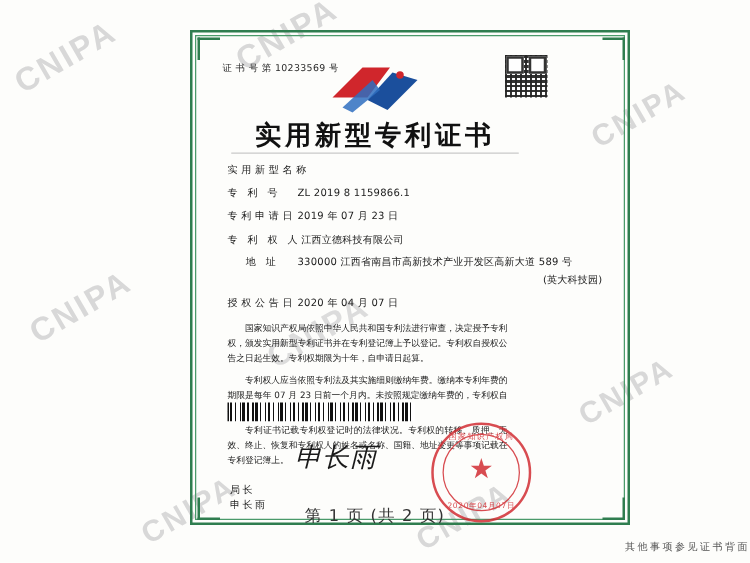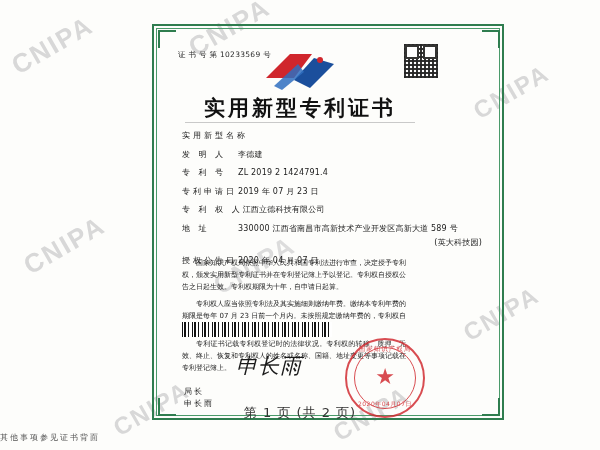--- a/index.html
+++ b/index.html
@@ -132,31 +132,32 @@
   }
   .row {
     display: flex;
     margin-bottom: 7px;
     align-items: flex-start;
   }
   .label {
     flex: 0 0 56px;
     letter-spacing: 3px;
     white-space: nowrap;
+    font-family: Liberation Serif, serif;
   }
   .value {
     flex: 1 1 auto;
     letter-spacing: 0.2px;
   }
   .value .sub {
     display: block;
     margin-top: 2px;
     text-align: right;
   }
-  .row.wide .label { flex: 0 0 56px; }
+  .row.wide .label { flex: 0 0 56px; text-align: center; }
 
   
   .paras {
     position: absolute;
     left: 182px;
     right: 178px;
     top: 258px;
     font-size: 7px;
     line-height: 1.7;
     color: #222;
@@ -250,21 +251,21 @@
     top: 404px;
     text-align: center;
     font-size: 13px;
     color: #333;
     letter-spacing: 1px;
   }
   .footer-note {
     position: absolute;
     left: 0; right: 0;
     top: 432px;
-    text-align: left;
+    text-align: right;
     font-size: 8px;
     color: #555;
     letter-spacing: 2px;
   }
 </style>
 </head>
 <body>
 
 <div class="page">
 
@@ -297,26 +298,22 @@
   </div>
 
   <div class="title">实用新型专利证书</div>
   <div class="title-rule"></div>
 
   <div class="fields">
     <div class="row">
       <div class="label">实用新型名称</div>
     </div>
     <div class="row">
-      <div class="label">发 明 人</div>
-      <div class="value">李德建</div>
-    </div>
-    <div class="row">
       <div class="label">专 利 号</div>
-      <div class="value">ZL 2019 2 1424791.4</div>
+      <div class="value">ZL 2019 8 1159866.1</div>
     </div>
     <div class="row">
       <div class="label">专利申请日</div>
       <div class="value">2019 年 07 月 23 日</div>
     </div>
     <div class="row">
       <div class="label">专 利 权 人</div>
       <div class="value">江西立德科技有限公司</div>
     </div>
     <div class="row wide">

